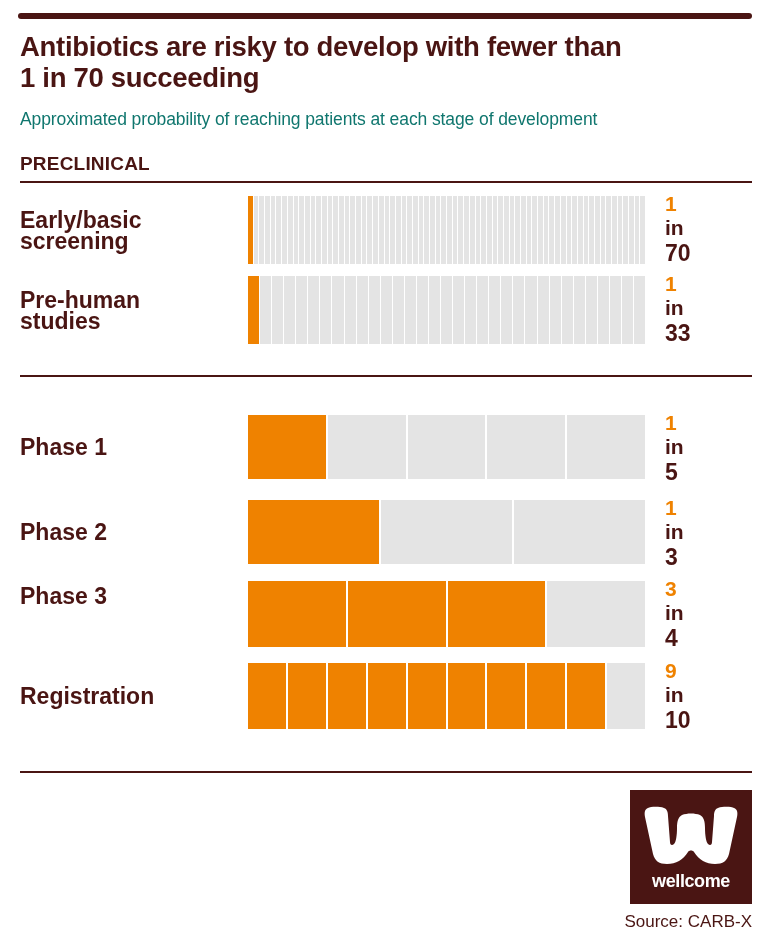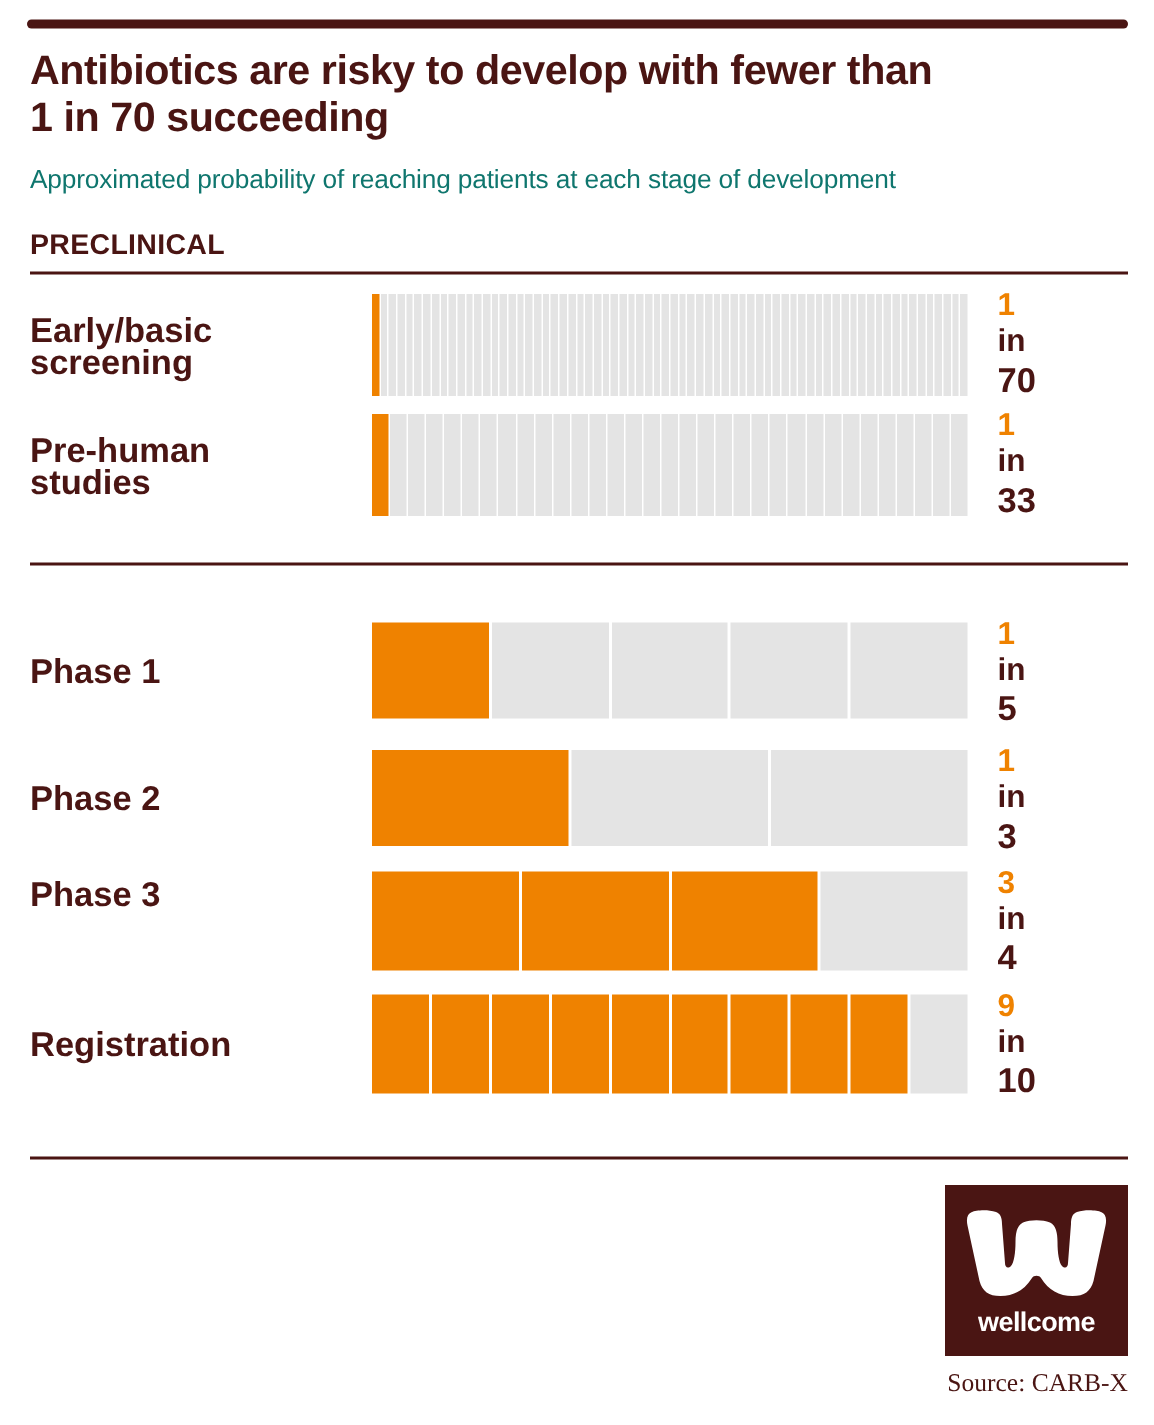--- a/index.html
+++ b/index.html
@@ -219,21 +219,20 @@
   }
 
   
   .source {
     position: absolute;
     right: 17px;
     top: 912px;
     font-size: 17px;
     color: #4a1513;
     text-align: right;
-    font-family: Liberation Serif, serif;
   }
 </style>
 </head>
 <body>
 
 <div class="page">
 
   <div class="top-rule"></div>
 
   <div class="headline">

